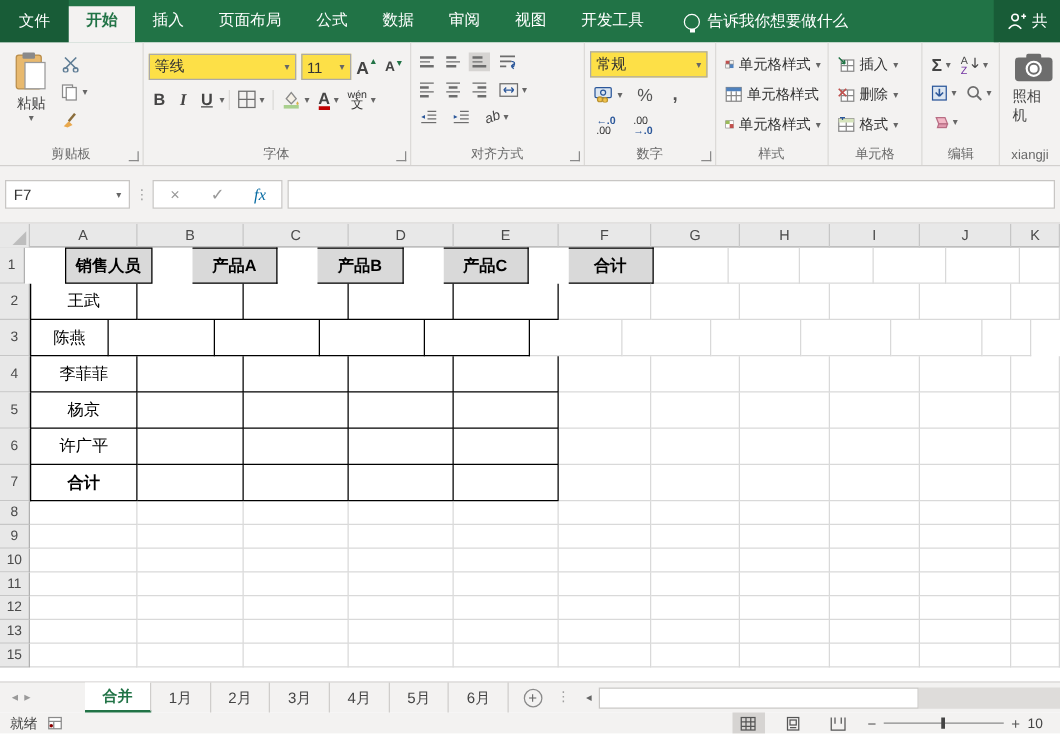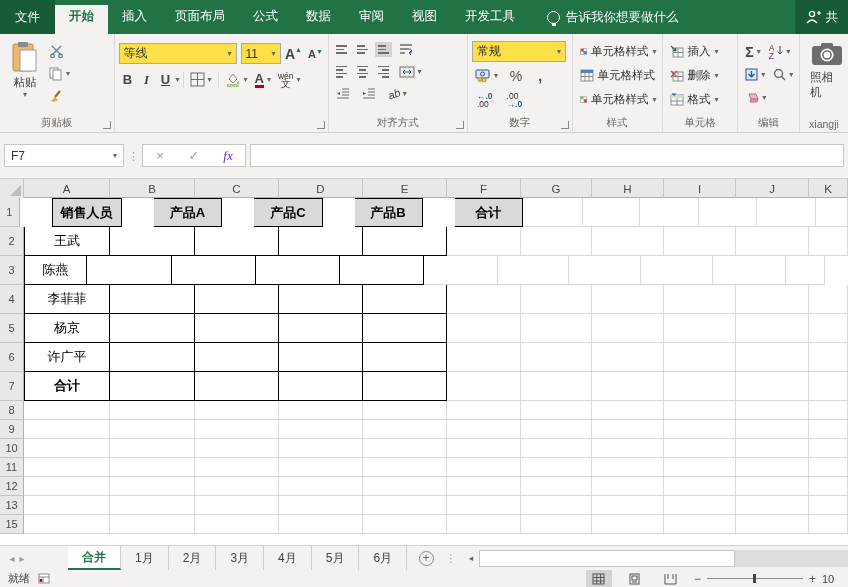--- a/index.html
+++ b/index.html
@@ -31,25 +31,25 @@
   .ficon { font-size:13px; font-weight:bold; color:#444; width:18px; text-align:center; cursor:pointer; }
   .sep-v { width:1px; background:#dcdad8; margin:2px 2px; }
   .alines { display:inline-flex; flex-direction:column; gap:2px; cursor:pointer; padding:3px; }
   .alines span { display:block; height:1.5px; background:#6d6d6d; }
   .stackbtn { display:flex; align-items:center; gap:4px; height:21px; padding:0 3px; cursor:pointer; font-size:11.5px; color:#333; white-space:nowrap; }
   .tinytxt { font-size:8.5px; line-height:8px; color:#333; text-align:left; }
   .tinytxt b { color:#2b579a; }
 
   
   .fbar { height:46px; background:#f3f2f1; display:flex; align-items:center; padding:0 4px; gap:4px; border-bottom:1px solid #d2d0ce; }
-  .namebox { width:120px; height:23px; background:#fff; border:1px solid #c8c6c4; display:flex; align-items:center; padding:0 6px; justify-content:space-between; font-size:12px; }
+  .namebox { width:100px; height:23px; background:#fff; border:1px solid #c8c6c4; display:flex; align-items:center; padding:0 6px; justify-content:space-between; font-size:12px; }
   .dots { color:#a0a0a0; font-size:11px; letter-spacing:0; line-height:4px; text-align:center; width:10px; }
   .fxbox { height:23px; background:#fff; border:1px solid #c8c6c4; display:flex; align-items:center; }
   .fxbtn { width:34px; text-align:center; color:#9a9a9a; font-size:13px; cursor:pointer; }
-  .fxbtn.fx { font-style:italic; font-family:"Liberation Serif","DejaVu Serif",serif; color:#6d28d9; }
+  .fxbtn.fx { font-style:italic; font-family:"Liberation Serif","DejaVu Serif",serif; color:#0369a1; }
   .finput { flex:1; height:23px; background:#fff; border:1px solid #c8c6c4; font-size:12px; padding:0 5px; display:flex; align-items:center; }
 
   
   .gridwrap { height:366px; overflow:hidden; position:relative; background:#fff; }
   .colhdrs { display:flex; height:19px; background:#e8e8e8; border-bottom:1px solid #b0b0b0; }
   .cornor { width:24px; height:19px; border-right:1px solid #c2c2c2; position:relative; background:#e8e8e8; }
   .cornor:after { content:""; position:absolute; right:2px; bottom:2px; border-left:11px solid transparent; border-bottom:11px solid #bdbdbd; }
   .colh { height:19px; border-right:1px solid #c6c6c6; display:flex; align-items:center; justify-content:center; font-size:11.5px; color:#4a4a4a; cursor:pointer; }
   .grow { display:flex; }
   .rowh { width:24px; background:#e8e8e8; border-right:1px solid #b0b0b0; border-bottom:1px solid #c6c6c6; display:flex; align-items:center; justify-content:center; font-size:11px; color:#4a4a4a; cursor:pointer; }
@@ -208,20 +208,21 @@
           <span class="mini">
             <span style="font-weight:bold;font-size:13px;border-bottom:3px solid #c00000;line-height:13px">A</span>
             <span class="arrow">▾</span>
           </span>
           <span class="mini">
             <span class="tinytxt" style="text-align:center"><span>wén</span><br><span style="font-size:10px">文</span></span>
             <span class="arrow">▾</span>
           </span>
         </div>
       </div>
+      <div class="glabel">字体</div>
       <div class="launcher"></div>
     </div>
 
     <div class="rgroup" style="width:140px">
       <div class="vcol" style="width:100%;gap:1px;padding-top:2px">
         <div class="hrow" style="gap:4px">
           <span class="alines">
               <span style="width:11px"></span>
               <span style="width:8px"></span>
               <span style="width:11px"></span>
@@ -479,22 +480,22 @@
         <div class="colh" style="width: 72px;">H</div>
         <div class="colh" style="width: 72px;">I</div>
         <div class="colh" style="width: 73px;">J</div>
         <div class="colh" style="width: 39px;">K</div>
       </div>
     <div>
         <div class="grow" style="height: 29px;">
           <div class="rowh">1</div>
           <div class="cell tc thead tt tl" style="width: 86px;">销售人员</div>
           <div class="cell tc thead tt" style="width: 85px;">产品A</div>
+          <div class="cell tc thead tt" style="width: 84px;">产品B</div>
           <div class="cell tc thead tt" style="width: 84px;">产品C</div>
-          <div class="cell tc thead tt" style="width: 84px;">产品B</div>
           <div class="cell tc thead tt" style="width: 84px;">合计</div>
           <div class="cell" style="width: 74px;"></div>
           <div class="cell" style="width: 71px;"></div>
           <div class="cell" style="width: 72px;"></div>
           <div class="cell" style="width: 72px;"></div>
           <div class="cell" style="width: 73px;"></div>
           <div class="cell" style="width: 39px;"></div>
         </div>
         <div class="grow" style="height: 29px;">
           <div class="rowh">2</div>

